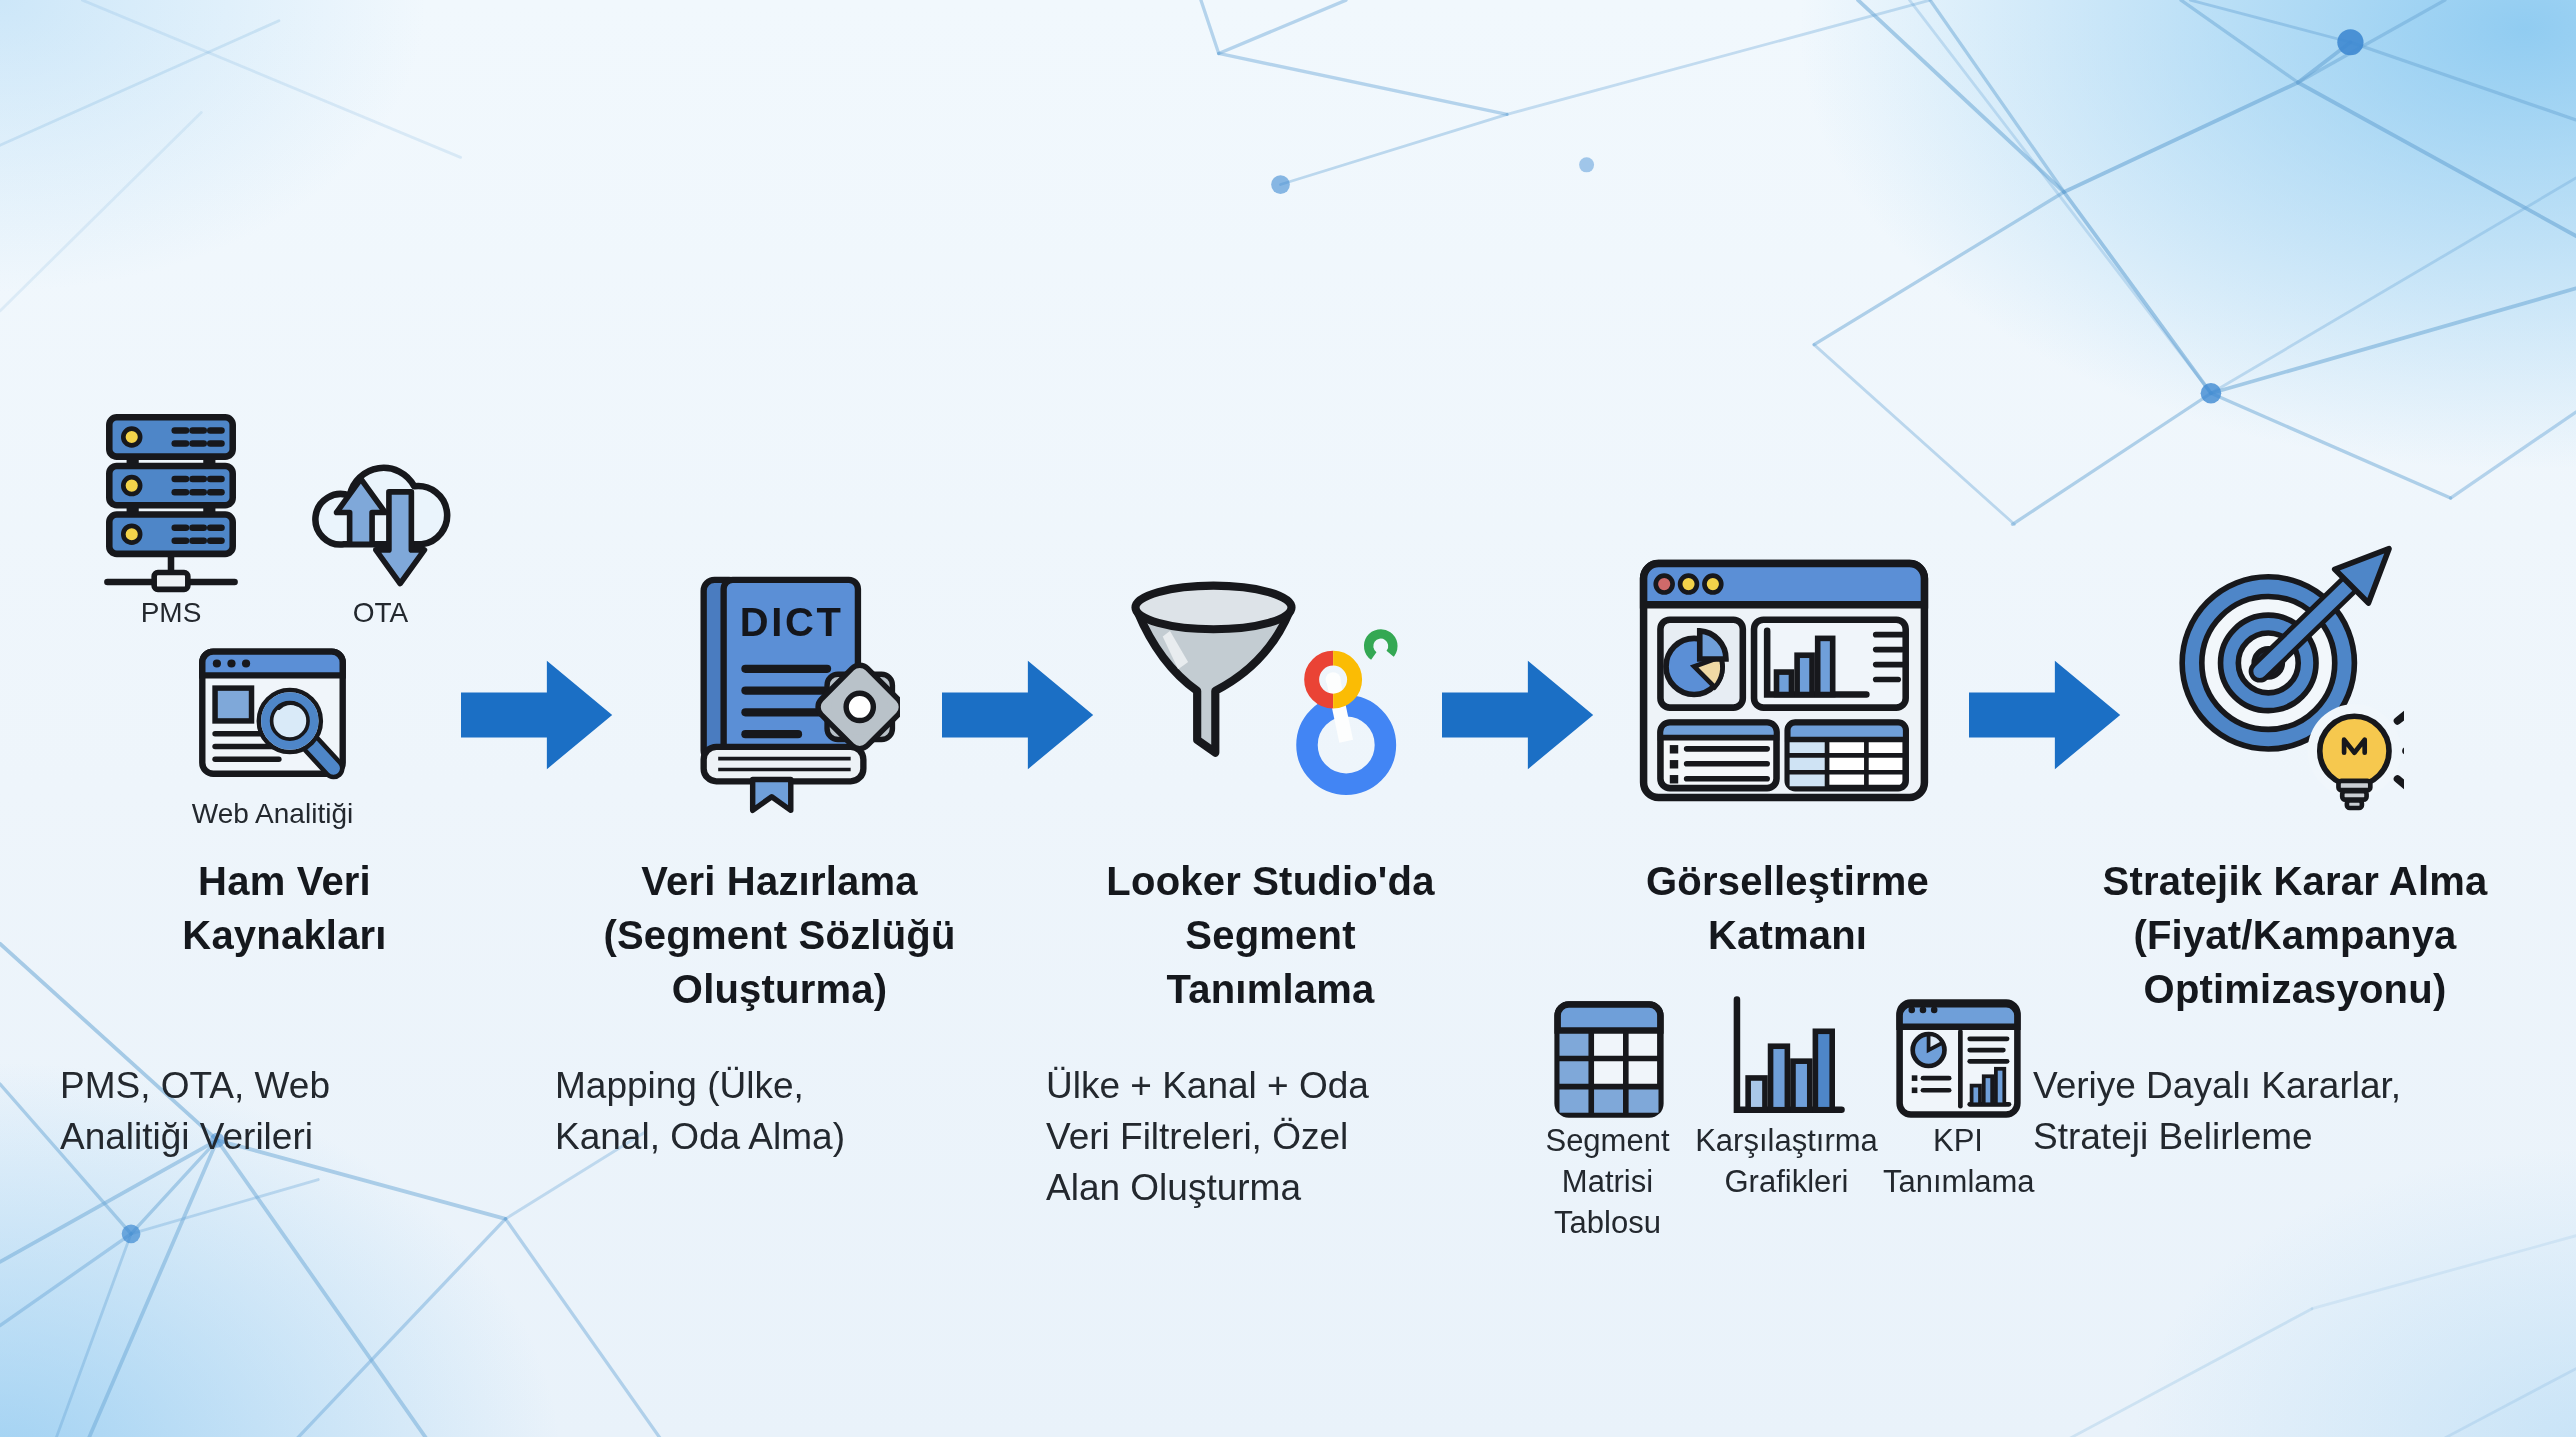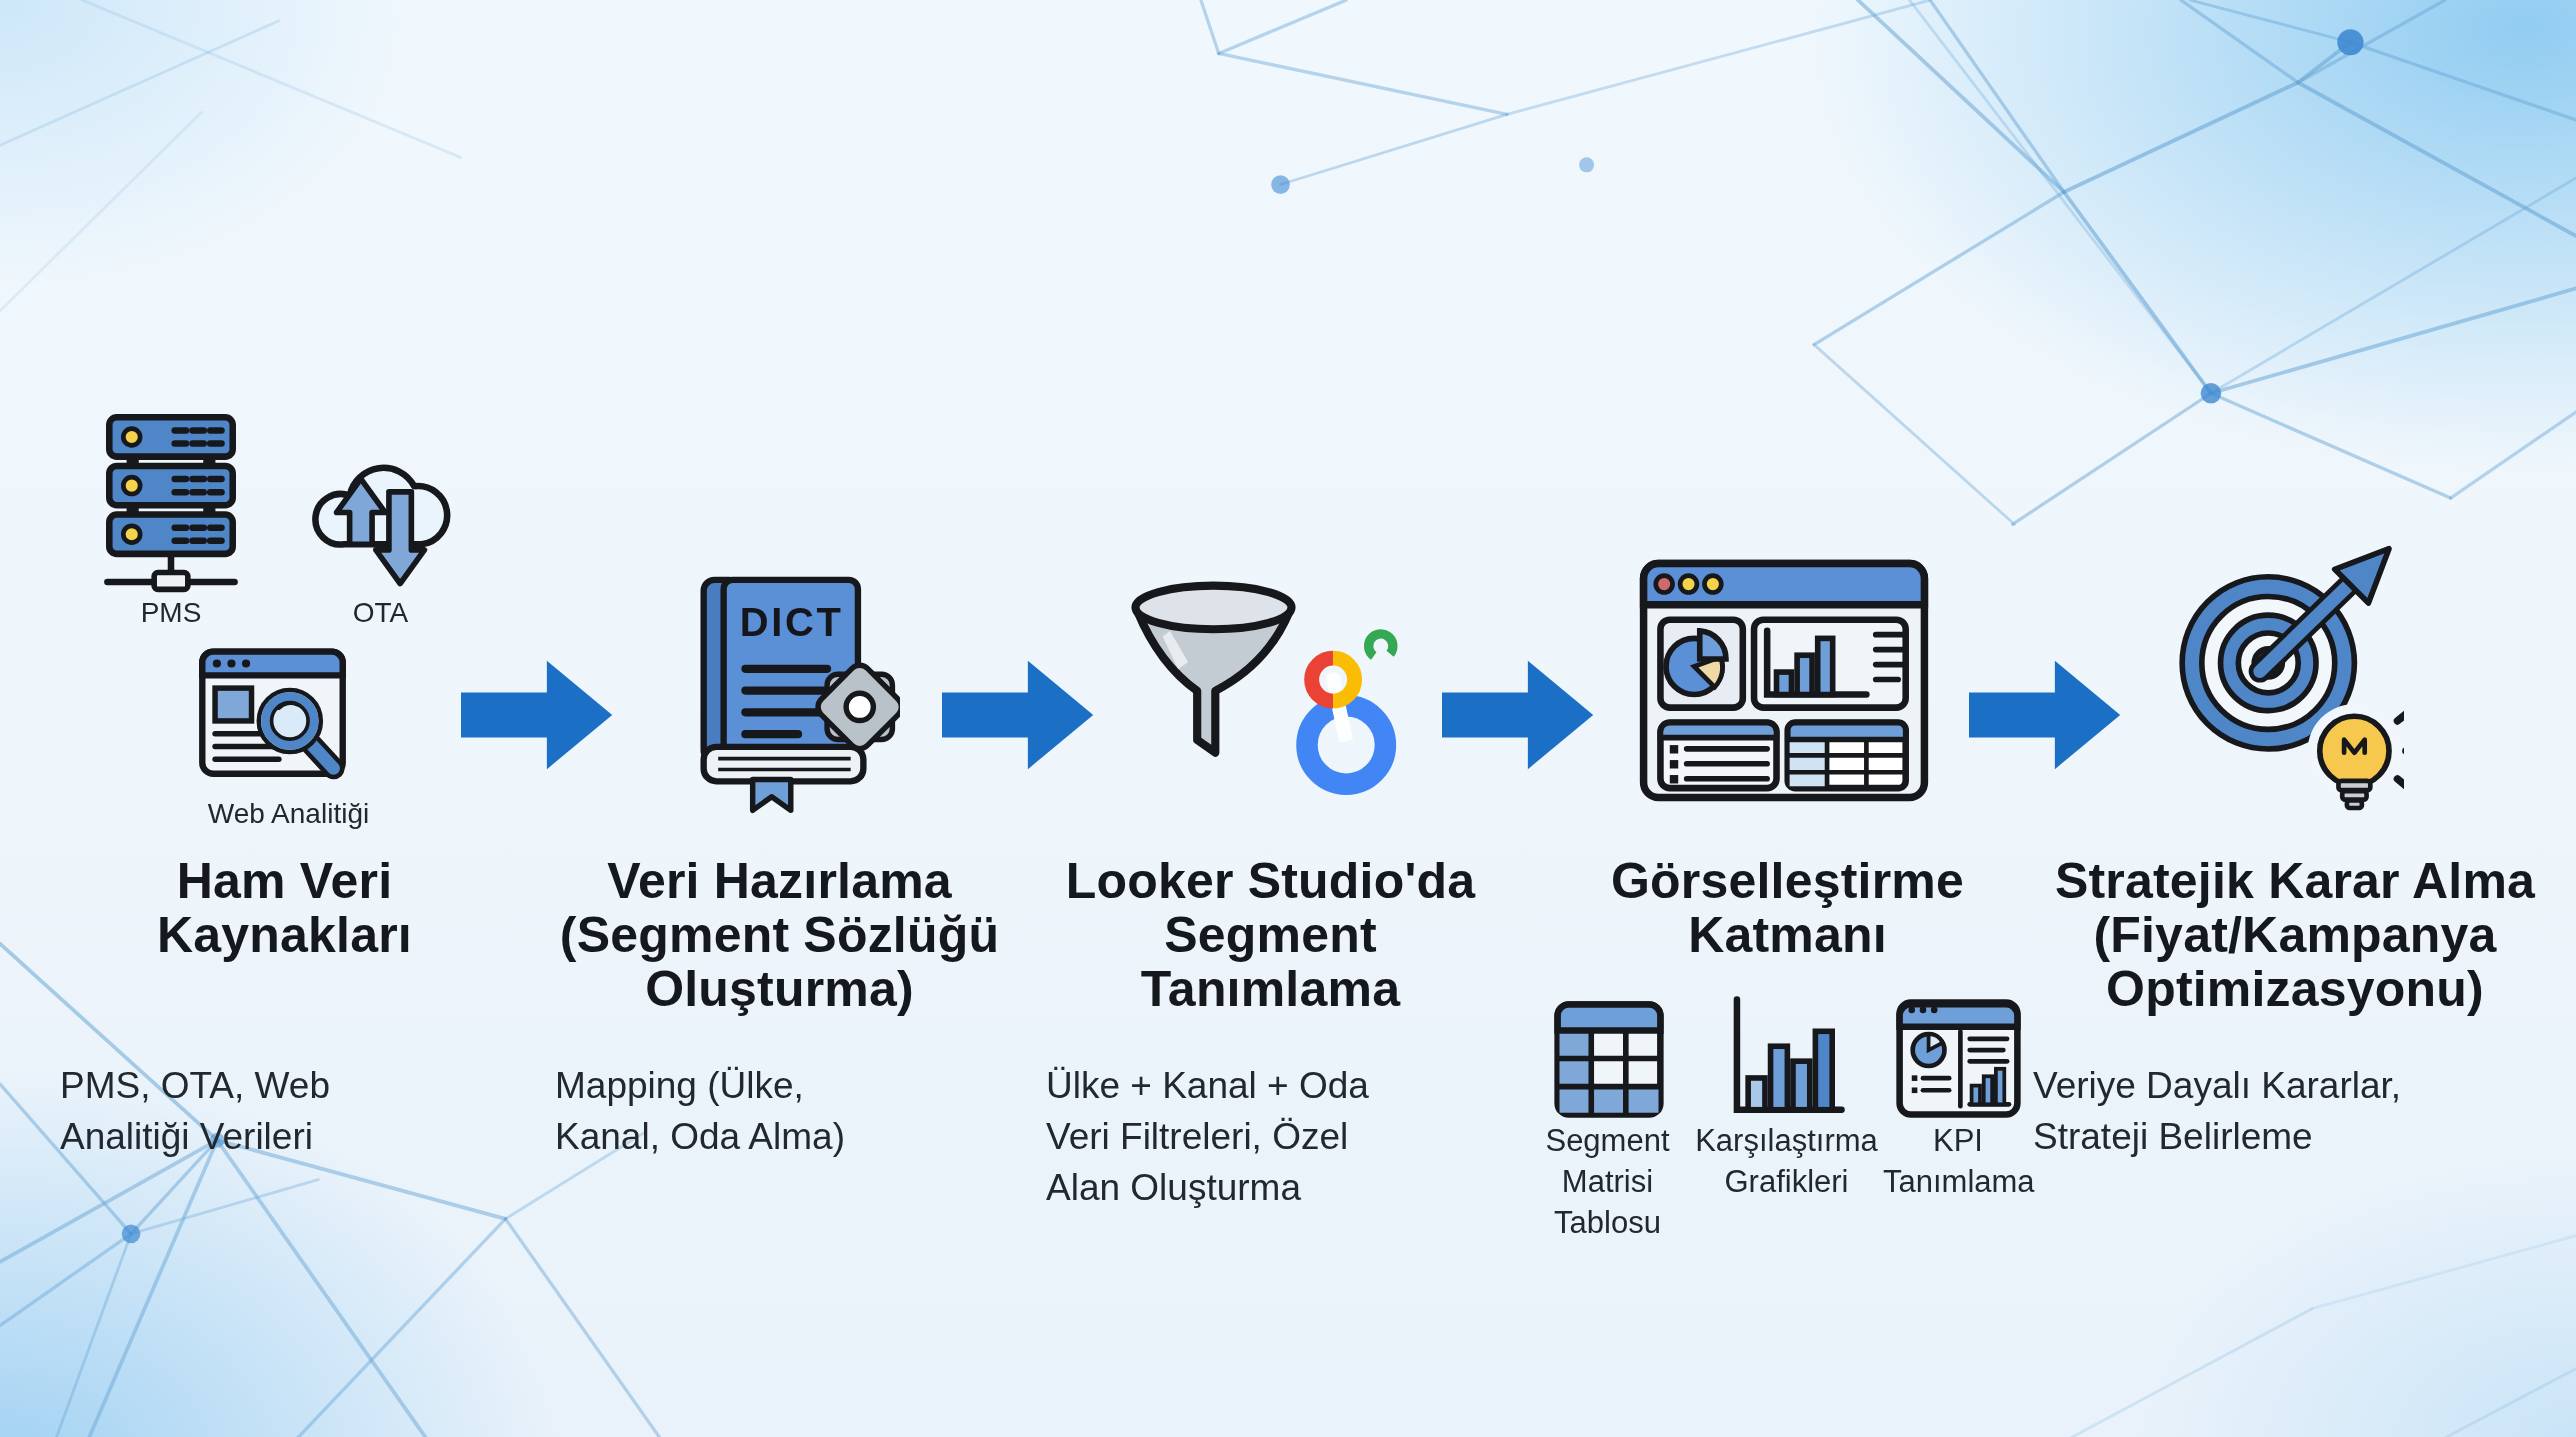--- a/index.html
+++ b/index.html
@@ -13,21 +13,21 @@
     background:
       radial-gradient(1170px 711px at 98% 2%, rgba(118,192,238,.78), rgba(118,192,238,0) 62%),
       radial-gradient(936px 674px at 0% 102%, rgba(118,190,238,.62), rgba(118,190,238,0) 60%),
       radial-gradient(711px 487px at 0% 0%, rgba(150,205,242,.40), rgba(150,205,242,0) 60%),
       radial-gradient(805px 524px at 100% 100%, rgba(150,205,242,.38), rgba(150,205,242,0) 55%),
       linear-gradient(180deg,#f1f8fd 0%,#eef5fb 55%,#e9f2fa 100%);
   }
   svg{display:block}
   .abs{position:absolute;}
   .title{
-    position:absolute;font-weight:700;font-size:50px;line-height:54px;
+    position:absolute;font-weight:700;font-size:40px;line-height:54px;
     color:#15181d;text-align:center;white-space:pre-line;letter-spacing:0.2px;
   }
   .subtitle{
     position:absolute;font-weight:400;font-size:37px;line-height:51px;
     color:#23282e;text-align:left;white-space:pre-line;
   }
   .icon-label{
     position:absolute;font-size:28px;color:#23282e;text-align:center;white-space:pre-line;
   }
   .mini-label{
@@ -162,21 +162,21 @@
           <line x1="22" y1="112" x2="92" y2="112"></line>
           <line x1="22" y1="126" x2="92" y2="126"></line>
       </g>
       <line x1="128" y1="110" x2="152" y2="136" stroke="#17181c" stroke-width="24" stroke-linecap="round"></line>
       <line x1="128" y1="110" x2="152" y2="136" stroke="#4e86c8" stroke-width="14" stroke-linecap="round"></line>
       <circle cx="104" cy="84" r="34" fill="#d9eaf8" stroke="#17181c" stroke-width="5"></circle>
       <circle cx="104" cy="84" r="26" fill="none" stroke="#4e86c8" stroke-width="11"></circle>
       <circle cx="104" cy="84" r="20" fill="none" stroke="#17181c" stroke-width="4"></circle>
       <path d="M92 70 A18 18 0 0 1 112 66" fill="none" stroke="#17181c" stroke-width="4" stroke-linecap="round"></path>
     </svg>
-    <div class="icon-label" style="left:148px;top:798px;width:281px">Web Analitiği</div>
+    <div class="icon-label" style="left:132px;top:798px;width:281px">Web Analitiği</div>
 
     <div class="title" style="left:60px;top:854px;width:449px">Ham Veri
 Kaynakları</div>
     <div class="subtitle" style="left:60px;top:1060px;width:449px">PMS, OTA, Web
 Analitiği Verileri</div>
   </div>
 
   <svg class="flow-arrow" style="left:461px;top:655px" viewBox="0 0 165 128">
     <polygon points="0,40 92,40 92,6 162,64 92,122 92,88 0,88" fill="#1b6fc5"></polygon>
   </svg>

